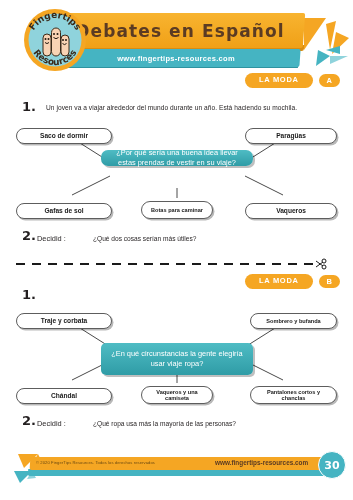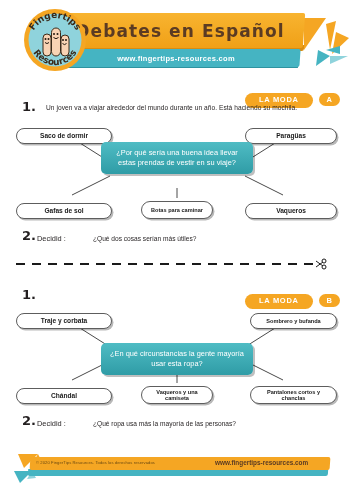--- a/index.html
+++ b/index.html
@@ -83,21 +83,21 @@
   .burst { position: absolute; left: 296px; top: 16px; width: 57px; height: 58px; }
 
   
   .logo {
     position: absolute;
     left: 21px; top: 6px;
     width: 68px; height: 68px;
   }
 
   
-  .badge-row { position: absolute; display: flex; align-items: flex-start; gap: 6px; margin-top: 20px; }
+  .badge-row { position: absolute; display: flex; align-items: center; gap: 6px; }
   .badge-topic {
     background: #f5a623;
     color: #ffffff;
     font-size: 7.5px;
     font-weight: bold;
     letter-spacing: .7px;
     padding: 3px 14px 4px;
     border-radius: 9px;
     line-height: 1;
   }
@@ -304,21 +304,21 @@
   <line x1="72" y1="18" x2="110" y2="42" stroke="#4a4a4a" stroke-width="1"></line>
   <line x1="283" y1="18" x2="245" y2="42" stroke="#4a4a4a" stroke-width="1"></line>
   <line x1="72" y1="75" x2="110" y2="56" stroke="#4a4a4a" stroke-width="1"></line>
   <line x1="283" y1="75" x2="245" y2="56" stroke="#4a4a4a" stroke-width="1"></line>
   <line x1="177" y1="68" x2="177" y2="78" stroke="#4a4a4a" stroke-width="1"></line>
 </svg>
 
 <div class="pill" style="left:16px; top:128px; width:96px; height:16px;">Saco de dormir</div>
 <div class="pill" style="left:245px; top:128px; width:92px; height:16px;">Paragüas</div>
 
-<div class="qbox" style="left:101px; top:142px; width:152px; height:32px;">¿Por qué sería una buena idea llevar estas prendas de vestir en su viaje?</div>
+<div class="qbox" style="left:101px; top:150px; width:152px; height:16px;border-radius:7px;">¿Por qué sería una buena idea llevar estas prendas de vestir en su viaje?</div>
 
 <div class="pill" style="left:16px; top:203px; width:96px; height:16px;">Gafas de sol</div>
 <div class="pill small" style="left:141px; top:201px; width:72px; height:18px;">Botas para caminar</div>
 <div class="pill" style="left:245px; top:203px; width:92px; height:16px;">Vaqueros</div>
 
 <div class="step2-num" style="left:22px; top:228px;">2.</div>
 <div class="step2-label" style="left:37px; top:234px;">Decidid :</div>
 <div class="step2-q" style="left:93px; top:235px;">¿Qué dos cosas serían más útiles?</div>
 
 <svg class="cutline" viewBox="0 0 321 12">
@@ -343,34 +343,35 @@
   <line x1="72" y1="18" x2="110" y2="42" stroke="#4a4a4a" stroke-width="1"></line>
   <line x1="283" y1="18" x2="245" y2="42" stroke="#4a4a4a" stroke-width="1"></line>
   <line x1="72" y1="75" x2="110" y2="56" stroke="#4a4a4a" stroke-width="1"></line>
   <line x1="283" y1="75" x2="245" y2="56" stroke="#4a4a4a" stroke-width="1"></line>
   <line x1="177" y1="68" x2="177" y2="78" stroke="#4a4a4a" stroke-width="1"></line>
 </svg>
 
 <div class="pill" style="left:16px; top:313px; width:96px; height:16px;">Traje y corbata</div>
 <div class="pill small" style="left:250px; top:313px; width:87px; height:16px;">Sombrero y bufanda</div>
 
-<div class="qbox" style="left:101px; top:343px; width:152px; height:32px;">¿En qué circunstancias la gente mayoría usar esta ropa?</div>
+<div class="qbox" style="left:101px; top:343px; width:152px; height:32px;">¿En qué circunstancias la gente elegiría usar viaje ropa?</div>
 
 <div class="pill" style="left:16px; top:388px; width:96px; height:16px;">Chándal</div>
 <div class="pill small" style="left:141px; top:386px; width:72px; height:18px;">Vaqueros y una camiseta</div>
 <div class="pill small" style="left:250px; top:386px; width:87px; height:18px;">Pantalones cortos y chanclas</div>
 
 <div class="step2-num" style="left:22px; top:413px;">2.</div>
 <div class="step2-label" style="left:37px; top:419px;">Decidid :</div>
 <div class="step2-q" style="left:93px; top:420px;">¿Qué ropa usa más la mayoría de las personas?</div>
 
 <div class="footer">
   <svg class="footer-arrows" viewBox="0 0 40 36">
     <polygon points="6,2 26,2 12,16" fill="#f5a623"></polygon>
     <polygon points="26,2 30,10 20,12" fill="#f5a623"></polygon>
     <polygon points="2,19 20,19 8,31" fill="#45b4c2"></polygon>
     <polygon points="20,19 24,26 15,27" fill="#8fd3dc"></polygon>
   </svg>
   <div class="footer-bar-teal"></div>
   <div class="footer-bar-yellow"></div>
   <div class="footer-copy">© 2020 FingerTips Resources.  Todos los derechos reservados</div>
   <div class="footer-url">www.fingertips-resources.com</div>
+  <div class="page-badge">30</div>
 </div>
 
 </body></html>

